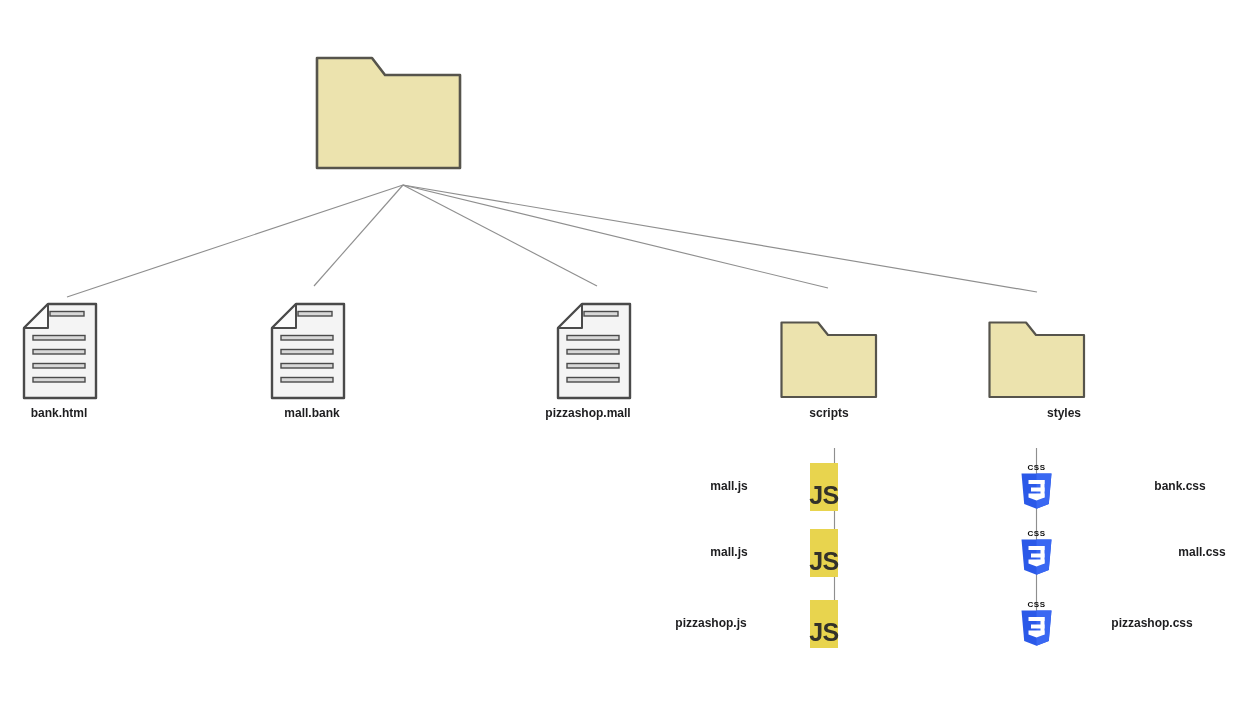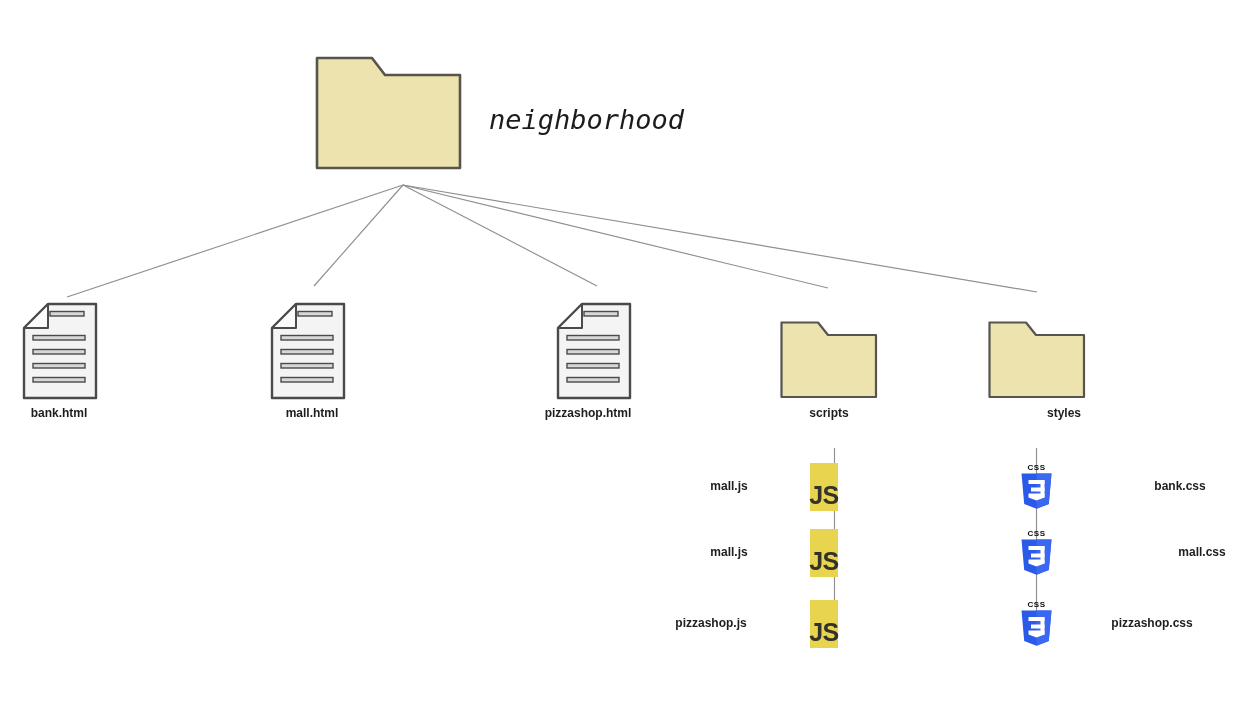--- a/index.html
+++ b/index.html
@@ -54,21 +54,20 @@
     <line x1="403" y1="185" x2="1037" y2="292"></line>
     <line x1="834.5" y1="448" x2="834.5" y2="641"></line>
     <line x1="1036.5" y1="448" x2="1036.5" y2="644"></line>
   </svg>
 
   <div class="abs" style="left:315px;top:56px">
     <svg class="folder-shape" width="147" height="114" viewBox="0 0 147 114">
       <path d="M2 2 H57 L70 19 H145 V112 H2 Z" stroke-width="2.6" stroke-linejoin="round"></path>
     </svg>
   </div>
-  <div class="root-label" style="left:489px;top:104px">neighborhood</div>
 
   <div class="abs" style="left:22px;top:302px">
     <svg width="76" height="98" viewBox="0 0 76 98">
       <path class="doc-page" d="M26 2 H74 V96 H2 V26 Z" stroke-width="2.4" stroke-linejoin="round"></path>
       <path class="doc-flap" d="M2 26 L26 2 L26 26 Z" stroke-width="2" stroke-linejoin="round"></path>
       <rect class="doc-bar" x="28" y="9.5" width="34" height="4.5" stroke-width="1.4"></rect>
       <rect class="doc-bar" x="11" y="33.5" width="52" height="4.5" stroke-width="1.4"></rect>
       <rect class="doc-bar" x="11" y="47.5" width="52" height="4.5" stroke-width="1.4"></rect>
       <rect class="doc-bar" x="11" y="61.5" width="52" height="4.5" stroke-width="1.4"></rect>
       <rect class="doc-bar" x="11" y="75.5" width="52" height="4.5" stroke-width="1.4"></rect>
@@ -80,34 +79,34 @@
     <svg width="76" height="98" viewBox="0 0 76 98">
       <path class="doc-page" d="M26 2 H74 V96 H2 V26 Z" stroke-width="2.4" stroke-linejoin="round"></path>
       <path class="doc-flap" d="M2 26 L26 2 L26 26 Z" stroke-width="2" stroke-linejoin="round"></path>
       <rect class="doc-bar" x="28" y="9.5" width="34" height="4.5" stroke-width="1.4"></rect>
       <rect class="doc-bar" x="11" y="33.5" width="52" height="4.5" stroke-width="1.4"></rect>
       <rect class="doc-bar" x="11" y="47.5" width="52" height="4.5" stroke-width="1.4"></rect>
       <rect class="doc-bar" x="11" y="61.5" width="52" height="4.5" stroke-width="1.4"></rect>
       <rect class="doc-bar" x="11" y="75.5" width="52" height="4.5" stroke-width="1.4"></rect>
     </svg>
   </div>
-  <div class="file-label" style="left:312px;top:407px">mall.html</div>
+  <div class="file-label" style="left:312px;top:407px">mall.bank</div>
 
   <div class="abs" style="left:556px;top:302px">
     <svg width="76" height="98" viewBox="0 0 76 98">
       <path class="doc-page" d="M26 2 H74 V96 H2 V26 Z" stroke-width="2.4" stroke-linejoin="round"></path>
       <path class="doc-flap" d="M2 26 L26 2 L26 26 Z" stroke-width="2" stroke-linejoin="round"></path>
       <rect class="doc-bar" x="28" y="9.5" width="34" height="4.5" stroke-width="1.4"></rect>
       <rect class="doc-bar" x="11" y="33.5" width="52" height="4.5" stroke-width="1.4"></rect>
       <rect class="doc-bar" x="11" y="47.5" width="52" height="4.5" stroke-width="1.4"></rect>
       <rect class="doc-bar" x="11" y="61.5" width="52" height="4.5" stroke-width="1.4"></rect>
       <rect class="doc-bar" x="11" y="75.5" width="52" height="4.5" stroke-width="1.4"></rect>
     </svg>
   </div>
-  <div class="file-label" style="left:588px;top:407px">pizzashop.html</div>
+  <div class="file-label" style="left:588px;top:407px">pizzashop.mall</div>
 
   <div class="abs" style="left:780px;top:321px">
     <svg class="folder-shape" width="98" height="78" viewBox="0 0 98 78">
       <path d="M1.5 1.5 H38 L48 14 H96 V76 H1.5 Z" stroke-width="2.2" stroke-linejoin="round"></path>
     </svg>
   </div>
   <div class="file-label" style="left:829px;top:407px">scripts</div>
 
   <div class="abs" style="left:988px;top:321px">
     <svg class="folder-shape" width="98" height="78" viewBox="0 0 98 78">

